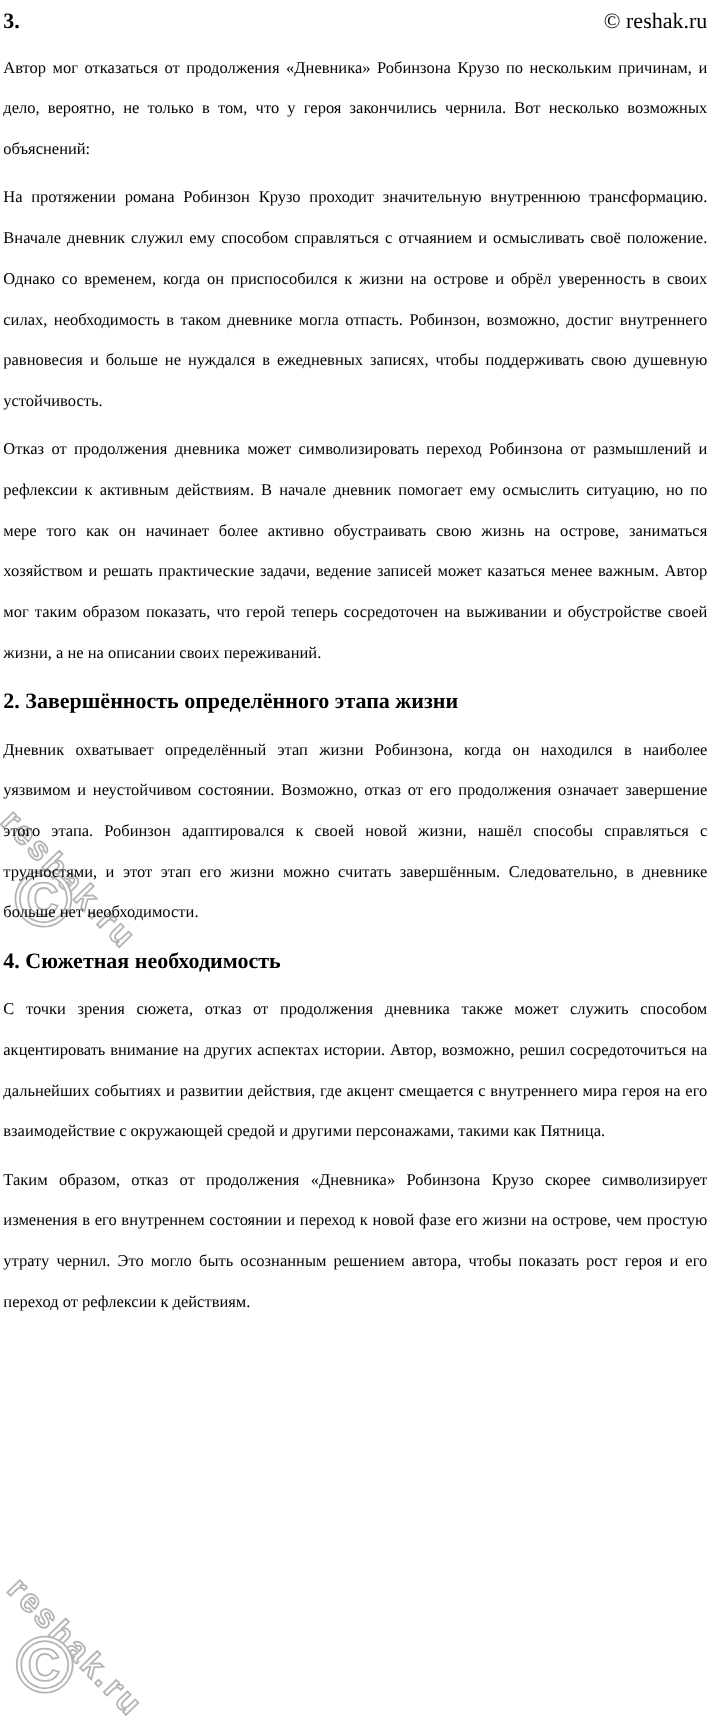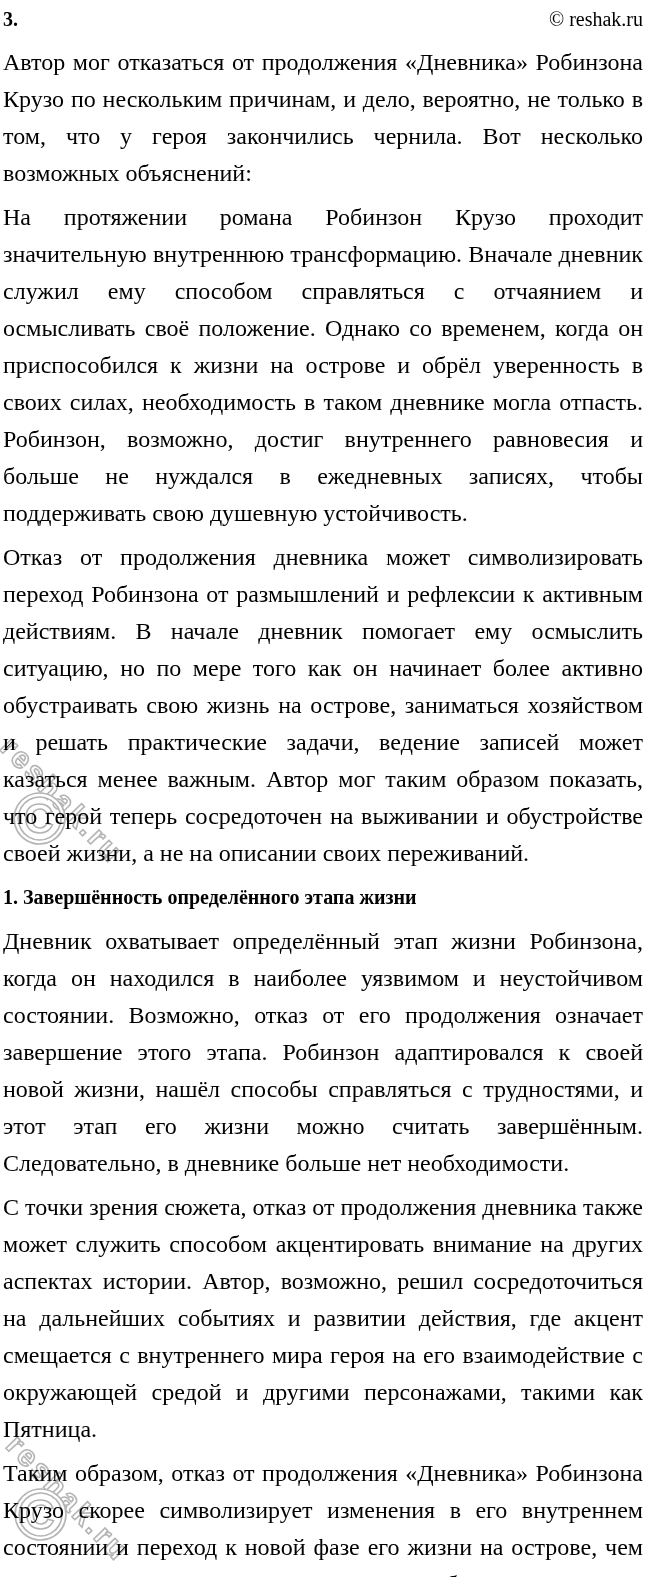--- a/index.html
+++ b/index.html
@@ -24,21 +24,21 @@
     font-size: 20px;
     line-height: 26px;
     margin-bottom: 12px;
     position: relative;
     z-index: 2;
   }
   .page-num { font-weight: bold; }
   .copyright { font-weight: normal; }
   .doc { position: relative; z-index: 1; }
   .doc p {
-    font-size: 24px;
+    font-size: 15px;
     line-height: 37px;
     text-align: justify;
     margin: 0 0 7px 0;
   }
   .doc h2 {
     font-size: 20px;
     line-height: 37px;
     font-weight: bold;
     margin: 0 0 7px 0;
     text-align: left;
@@ -83,21 +83,22 @@
     <span class="copyright">© reshak.ru</span>
   </div>
 
   <div class="doc">
     <p>Автор мог отказаться от продолжения «Дневника» Робинзона Крузо по нескольким причинам, и дело, вероятно, не только в том, что у героя закончились чернила. Вот несколько возможных объяснений:</p>
 
     <p>На протяжении романа Робинзон Крузо проходит значительную внутреннюю трансформацию. Вначале дневник служил ему способом справляться с отчаянием и осмысливать своё положение. Однако со временем, когда он приспособился к жизни на острове и обрёл уверенность в своих силах, необходимость в таком дневнике могла отпасть. Робинзон, возможно, достиг внутреннего равновесия и больше не нуждался в ежедневных записях, чтобы поддерживать свою душевную устойчивость.</p>
 
     <p>Отказ от продолжения дневника может символизировать переход Робинзона от размышлений и рефлексии к активным действиям. В начале дневник помогает ему осмыслить ситуацию, но по мере того как он начинает более активно обустраивать свою жизнь на острове, заниматься хозяйством и решать практические задачи, ведение записей может казаться менее важным. Автор мог таким образом показать, что герой теперь сосредоточен на выживании и обустройстве своей жизни, а не на описании своих переживаний.</p>
 
-    <h2>1. Завершённость определённого этапа жизни</h2>
+    <h2>2. Завершённость определённого этапа жизни</h2>
     <p>Дневник охватывает определённый этап жизни Робинзона, когда он находился в наиболее уязвимом и неустойчивом состоянии. Возможно, отказ от его продолжения означает завершение этого этапа. Робинзон адаптировался к своей новой жизни, нашёл способы справляться с трудностями, и этот этап его жизни можно считать завершённым. Следовательно, в дневнике больше нет необходимости.</p>
 
+    <h2>4. Сюжетная необходимость</h2>
     <p>С точки зрения сюжета, отказ от продолжения дневника также может служить способом акцентировать внимание на других аспектах истории. Автор, возможно, решил сосредоточиться на дальнейших событиях и развитии действия, где акцент смещается с внутреннего мира героя на его взаимодействие с окружающей средой и другими персонажами, такими как Пятница.</p>
 
     <p>Таким образом, отказ от продолжения «Дневника» Робинзона Крузо скорее символизирует изменения в его внутреннем состоянии и переход к новой фазе его жизни на острове, чем простую утрату чернил. Это могло быть осознанным решением автора, чтобы показать рост героя и его переход от рефлексии к действиям.</p>
   </div>
 
 </div>
 
 </body></html>

